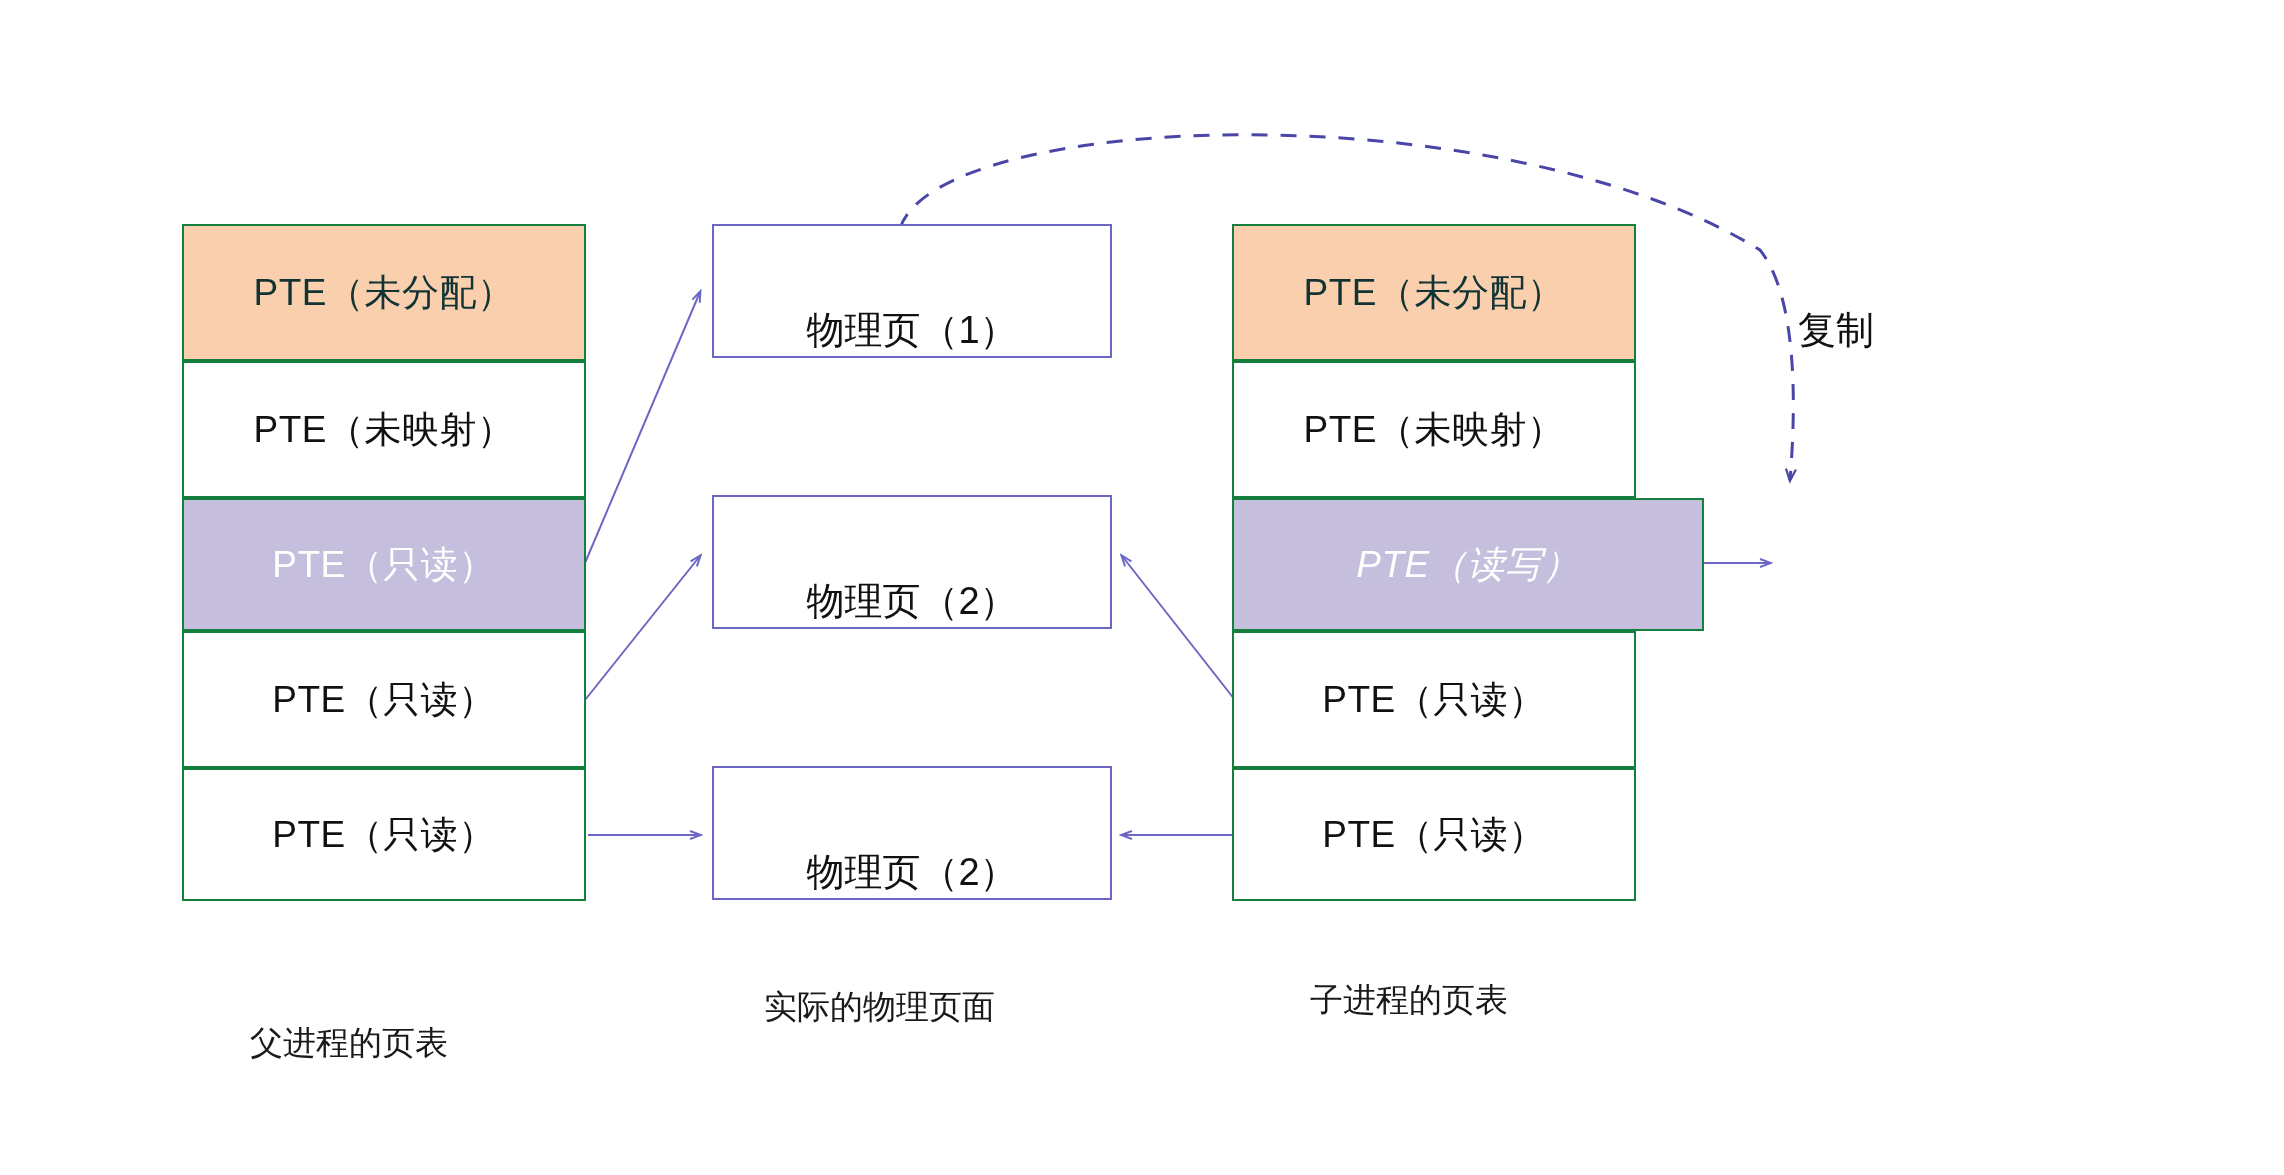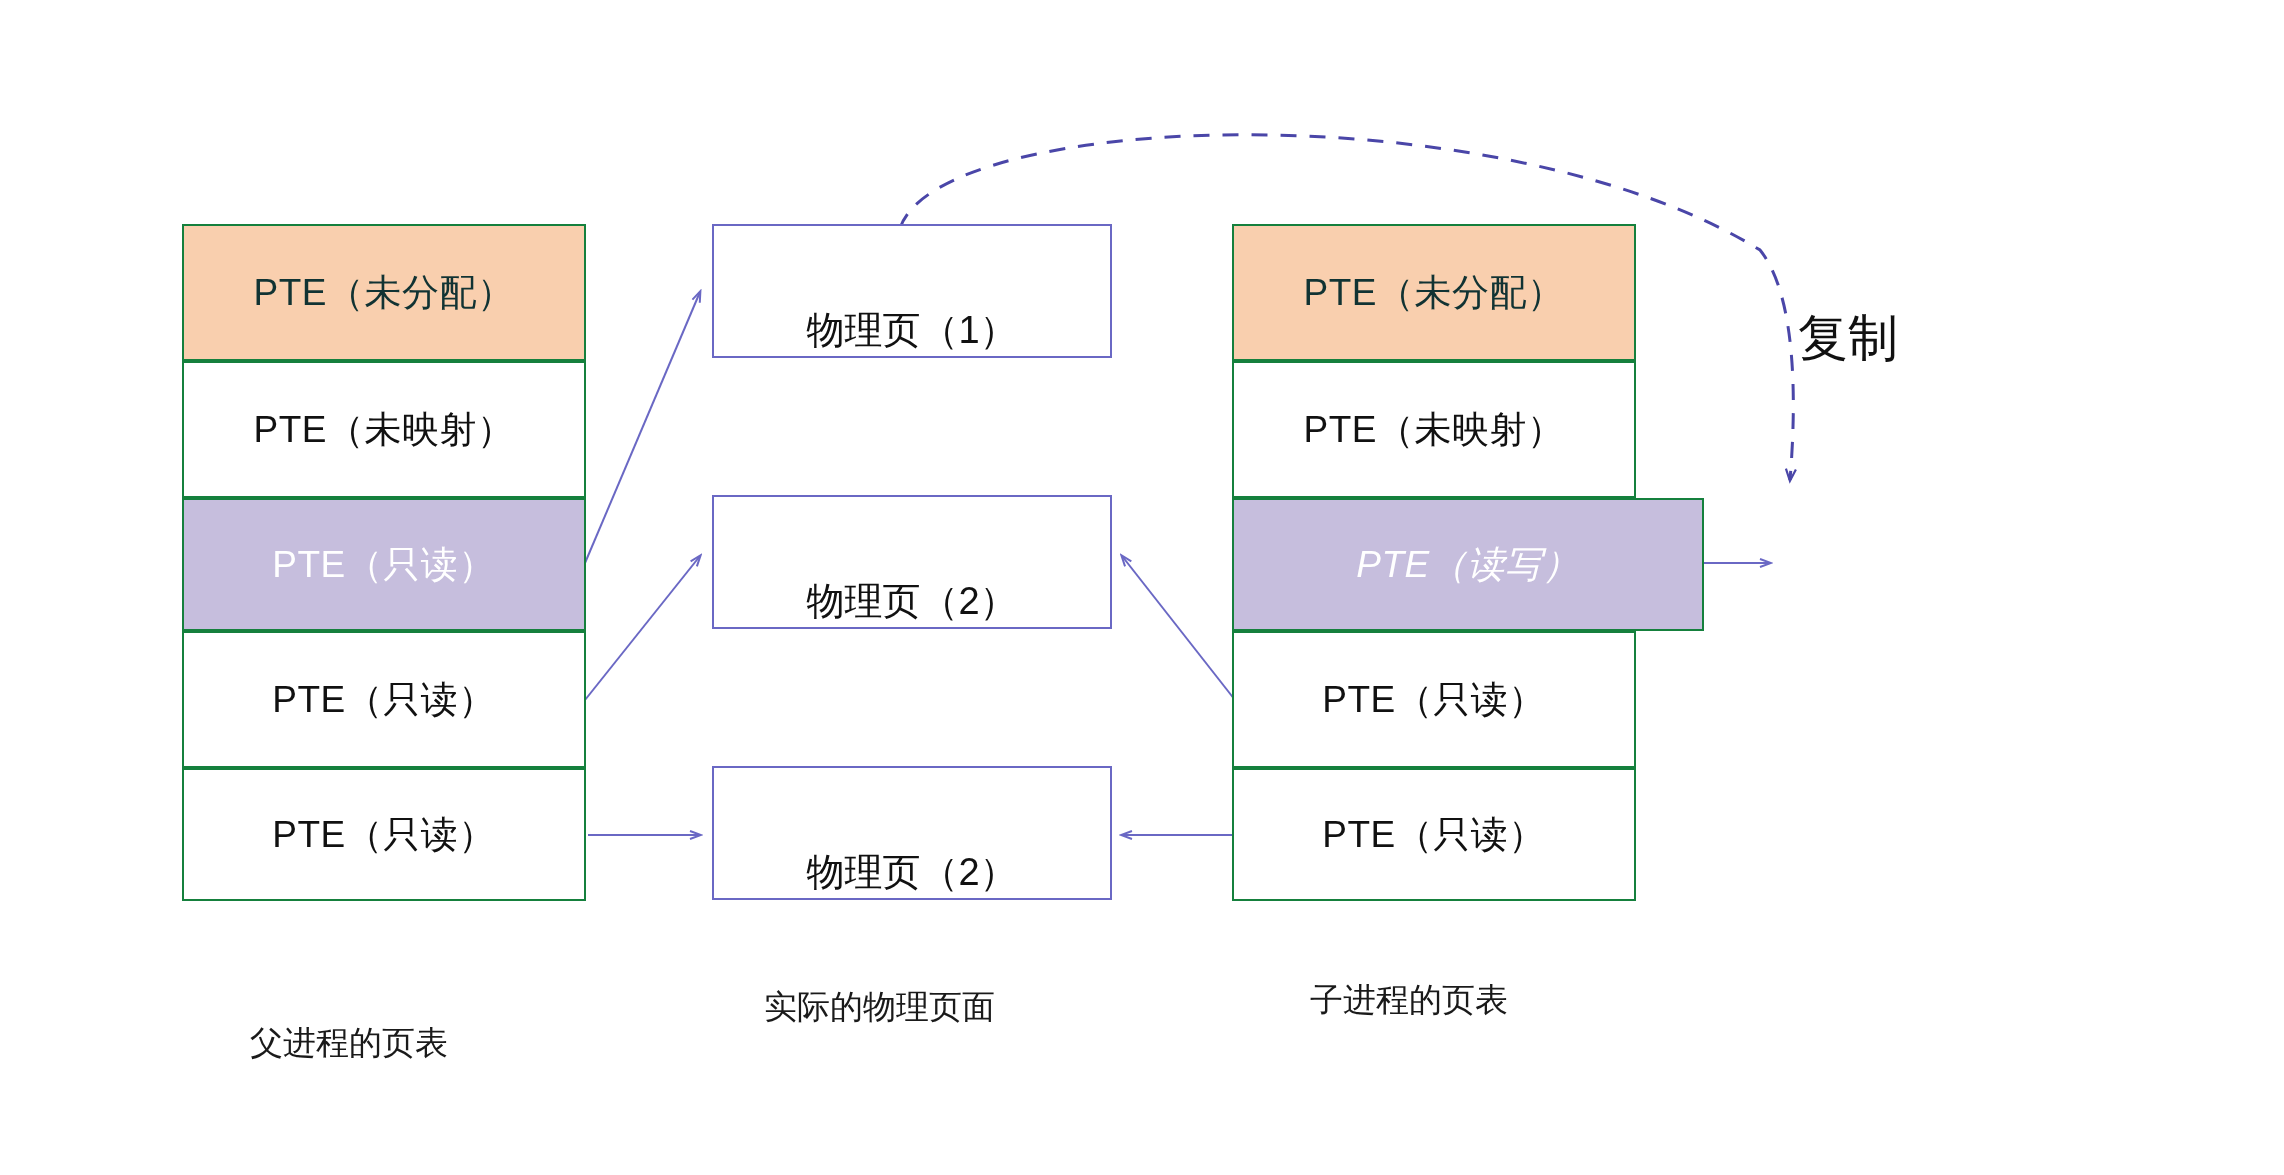--- a/index.html
+++ b/index.html
@@ -63,21 +63,21 @@
   }
 
   .caption {
     position: absolute;
     font-size: 33px;
     color: #1a1a1a;
     white-space: nowrap;
   }
   .annot {
     position: absolute;
-    font-size: 50px;
+    font-size: 38px;
     color: #111111;
     white-space: nowrap;
   }
 
   
   #wires {
     position: absolute;
     left: 0; top: 0;
     width: 2284px;
     height: 1175px;

